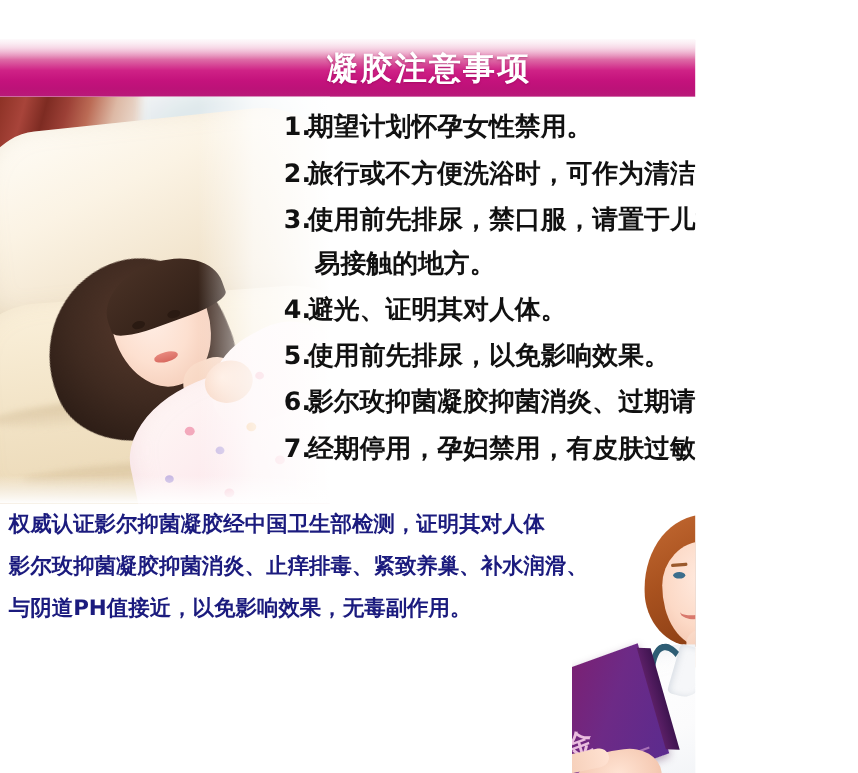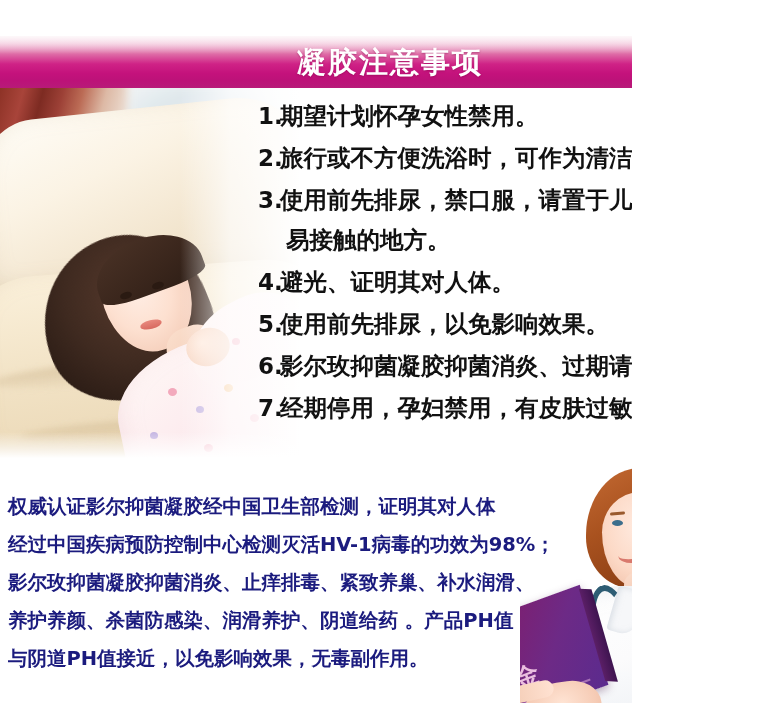--- a/index.html
+++ b/index.html
@@ -252,21 +252,21 @@
   .lower {
     position: absolute;
     left: 0; top: 422px;
     width: 780px;
     height: 281px;
     background: #ffffff;
     overflow: hidden;
   }
   .claims {
     position: absolute;
-    left: 8px; top: 30px;
+    left: 8px; top: 0;
     width: 560px;
   }
   .claim-line {
     color: #1b1b7e;
     font-size: 19.5px;
     font-weight: bold;
     line-height: 38px;
     white-space: nowrap;
   }
 
@@ -568,23 +568,21 @@
         <span class="note-num">7.</span>
         <span class="note-text">经期停用，孕妇禁用，有皮肤过敏者慎用。</span>
       </div>
     </div>
   </div>
 
   <div class="lower">
 
     <div class="claims">
       <div class="claim-line">权威认证影尔抑菌凝胶经中国卫生部检测，证明其对人体</div>
-      <div class="claim-line">经过中国疾病预防控制中心检测灭活HV-1病毒的功效为98%；</div>
       <div class="claim-line">影尔玫抑菌凝胶抑菌消炎、止痒排毒、紧致养巢、补水润滑、</div>
-      <div class="claim-line">养护养颜、杀菌防感染、润滑养护、阴道给药 。产品PH值</div>
       <div class="claim-line">与阴道PH值接近，以免影响效果，无毒副作用。</div>
     </div>
 
     <div class="doctor">
       <div class="doc-clock"></div>
       <div class="doc-clock-hand"></div>
       <div class="doc-hair-back"></div>
       <div class="doc-hair"></div>
       <div class="doc-face"></div>
       <div class="doc-brow-l"></div>

